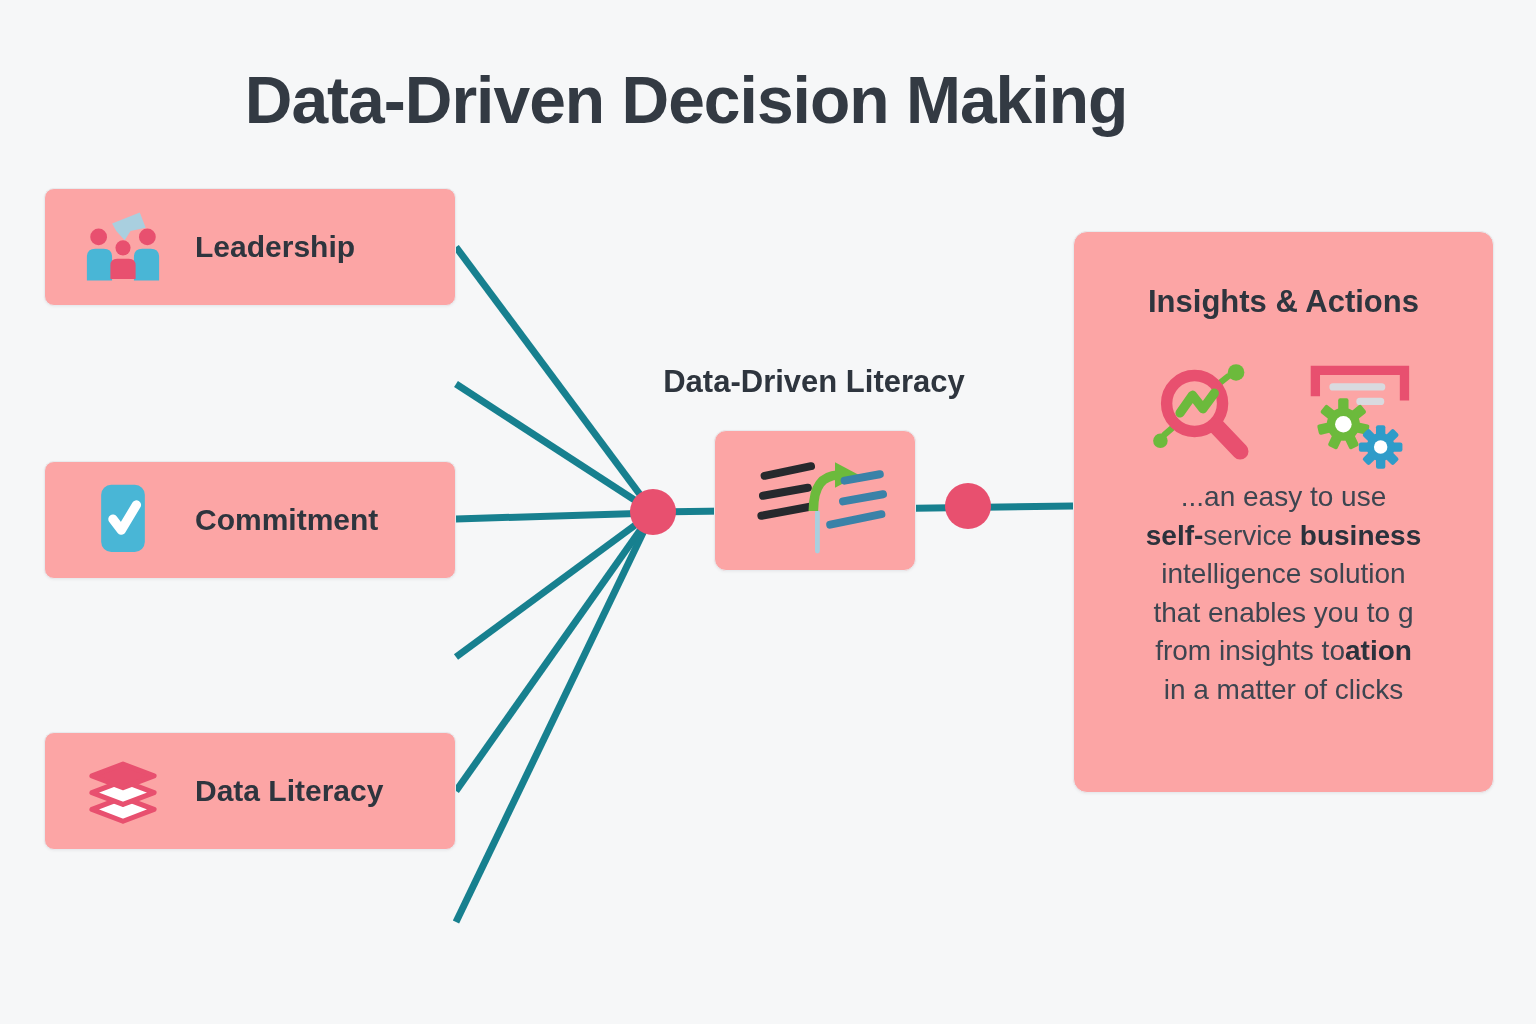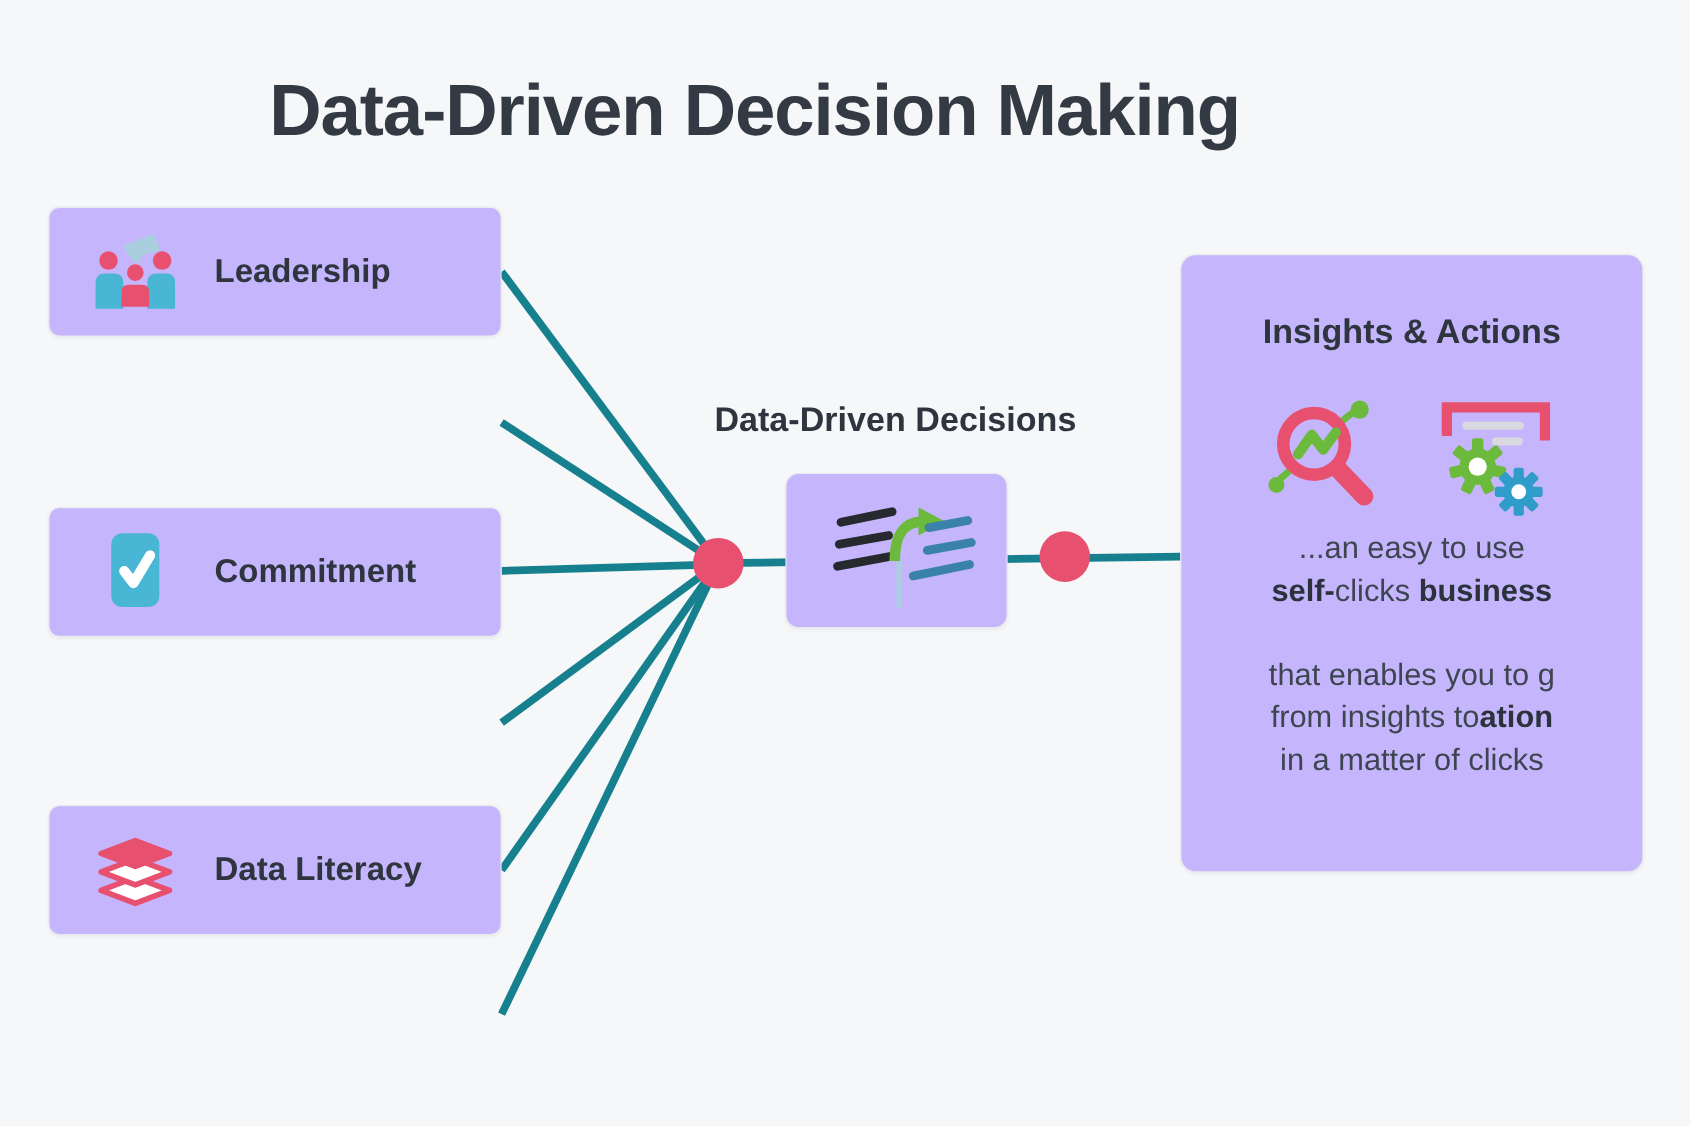--- a/index.html
+++ b/index.html
@@ -14,21 +14,21 @@
   .page-title{
     position:absolute;top:62px;left:0;width:1372px;text-align:center;
     font-size:66px;font-weight:700;letter-spacing:-1px;color:var(--dark);
   }
 
   svg.edges{position:absolute;left:0;top:0;width:1536px;height:1024px;z-index:1;pointer-events:none;}
   .edge{stroke:var(--teal);stroke-width:7;fill:none;}
   .node{fill:var(--pink);}
 
   .card{
-    position:absolute;background:#c4b5fd;border:1px solid #e8eaed;border-radius:10px;
+    position:absolute;background:#fca5a5;border:1px solid #e8eaed;border-radius:10px;
     box-shadow:0 1px 3px rgba(16,24,40,0.05);z-index:2;
   }
   .block-card{
     left:44px;width:412px;height:118px;display:flex;align-items:center;padding-left:34px;
   }
   .b1{top:188px}.b2{top:325px}.b3{top:461px}.b4{top:598px}.b5{top:732px}.b6{top:863px}
   .block-icon{width:88px;height:88px;flex:0 0 auto;display:flex;align-items:center;justify-content:center;}
   .block-icon svg{width:84px;height:84px;}
   .block-label{margin-left:28px;font-size:30px;font-weight:700;color:#2e353e;}
 
@@ -119,21 +119,21 @@
       <svg viewBox="0 0 100 100">
         <path class="f-white s-pink" stroke-width="6" stroke-linejoin="round" d="M13,72 L50,58 L87,72 L50,86 Z"></path>
         <path class="f-white s-pink" stroke-width="6" stroke-linejoin="round" d="M13,52 L50,38 L87,52 L50,66 Z"></path>
         <path class="f-pink s-pink" stroke-width="6" stroke-linejoin="round" d="M13,32 L50,18 L87,32 L50,46 Z"></path>
       </svg>
     </span>
     <span class="block-label">Data Literacy</span>
   </div>
 
 
-  <div class="center-heading">Data-Driven Decisions</div>
+  <div class="center-heading">Data-Driven Literacy</div>
 
   <div class="card center-card">
     <span>
       <svg viewBox="0 0 210 150">
         <line x1="108" y1="92" x2="108" y2="140" class="s-lblue" stroke-width="6" stroke-linecap="round"></line>
         <g class="s-ink" stroke="#2b2e32" stroke-width="10" stroke-linecap="round">
           <line x1="42" y1="46" x2="100" y2="34"></line>
           <line x1="40" y1="71" x2="96" y2="61"></line>
           <line x1="38" y1="96" x2="102" y2="84"></line>
         </g>
@@ -191,16 +191,16 @@
               <rect x="-4.5" y="-21" width="9" height="11" rx="2" transform="rotate(225)"></rect>
               <rect x="-4.5" y="-21" width="9" height="11" rx="2" transform="rotate(270)"></rect>
               <rect x="-4.5" y="-21" width="9" height="11" rx="2" transform="rotate(315)"></rect>
               <circle r="13.5"></circle>
             </g>
             <circle class="f-white" r="6.5"></circle>
           </g>
         </svg>
       </span>
     </div>
-    <p class="insights-desc"><span>...an easy to use</span><br><span class="seg-b">self-</span><span>clicks </span><span class="seg-b">business</span><br><br><span>that enables you to g</span><br><span>from insights to</span><span class="seg-b">ation</span><br><span>in a matter of clicks</span></p>
+    <p class="insights-desc"><span>...an easy to use</span><br><span class="seg-b">self-</span><span>service </span><span class="seg-b">business</span><br><span>intelligence solution</span><br><span>that enables you to g</span><br><span>from insights to</span><span class="seg-b">ation</span><br><span>in a matter of clicks</span></p>
   </div>
 
 </div>
 
 </body></html>

